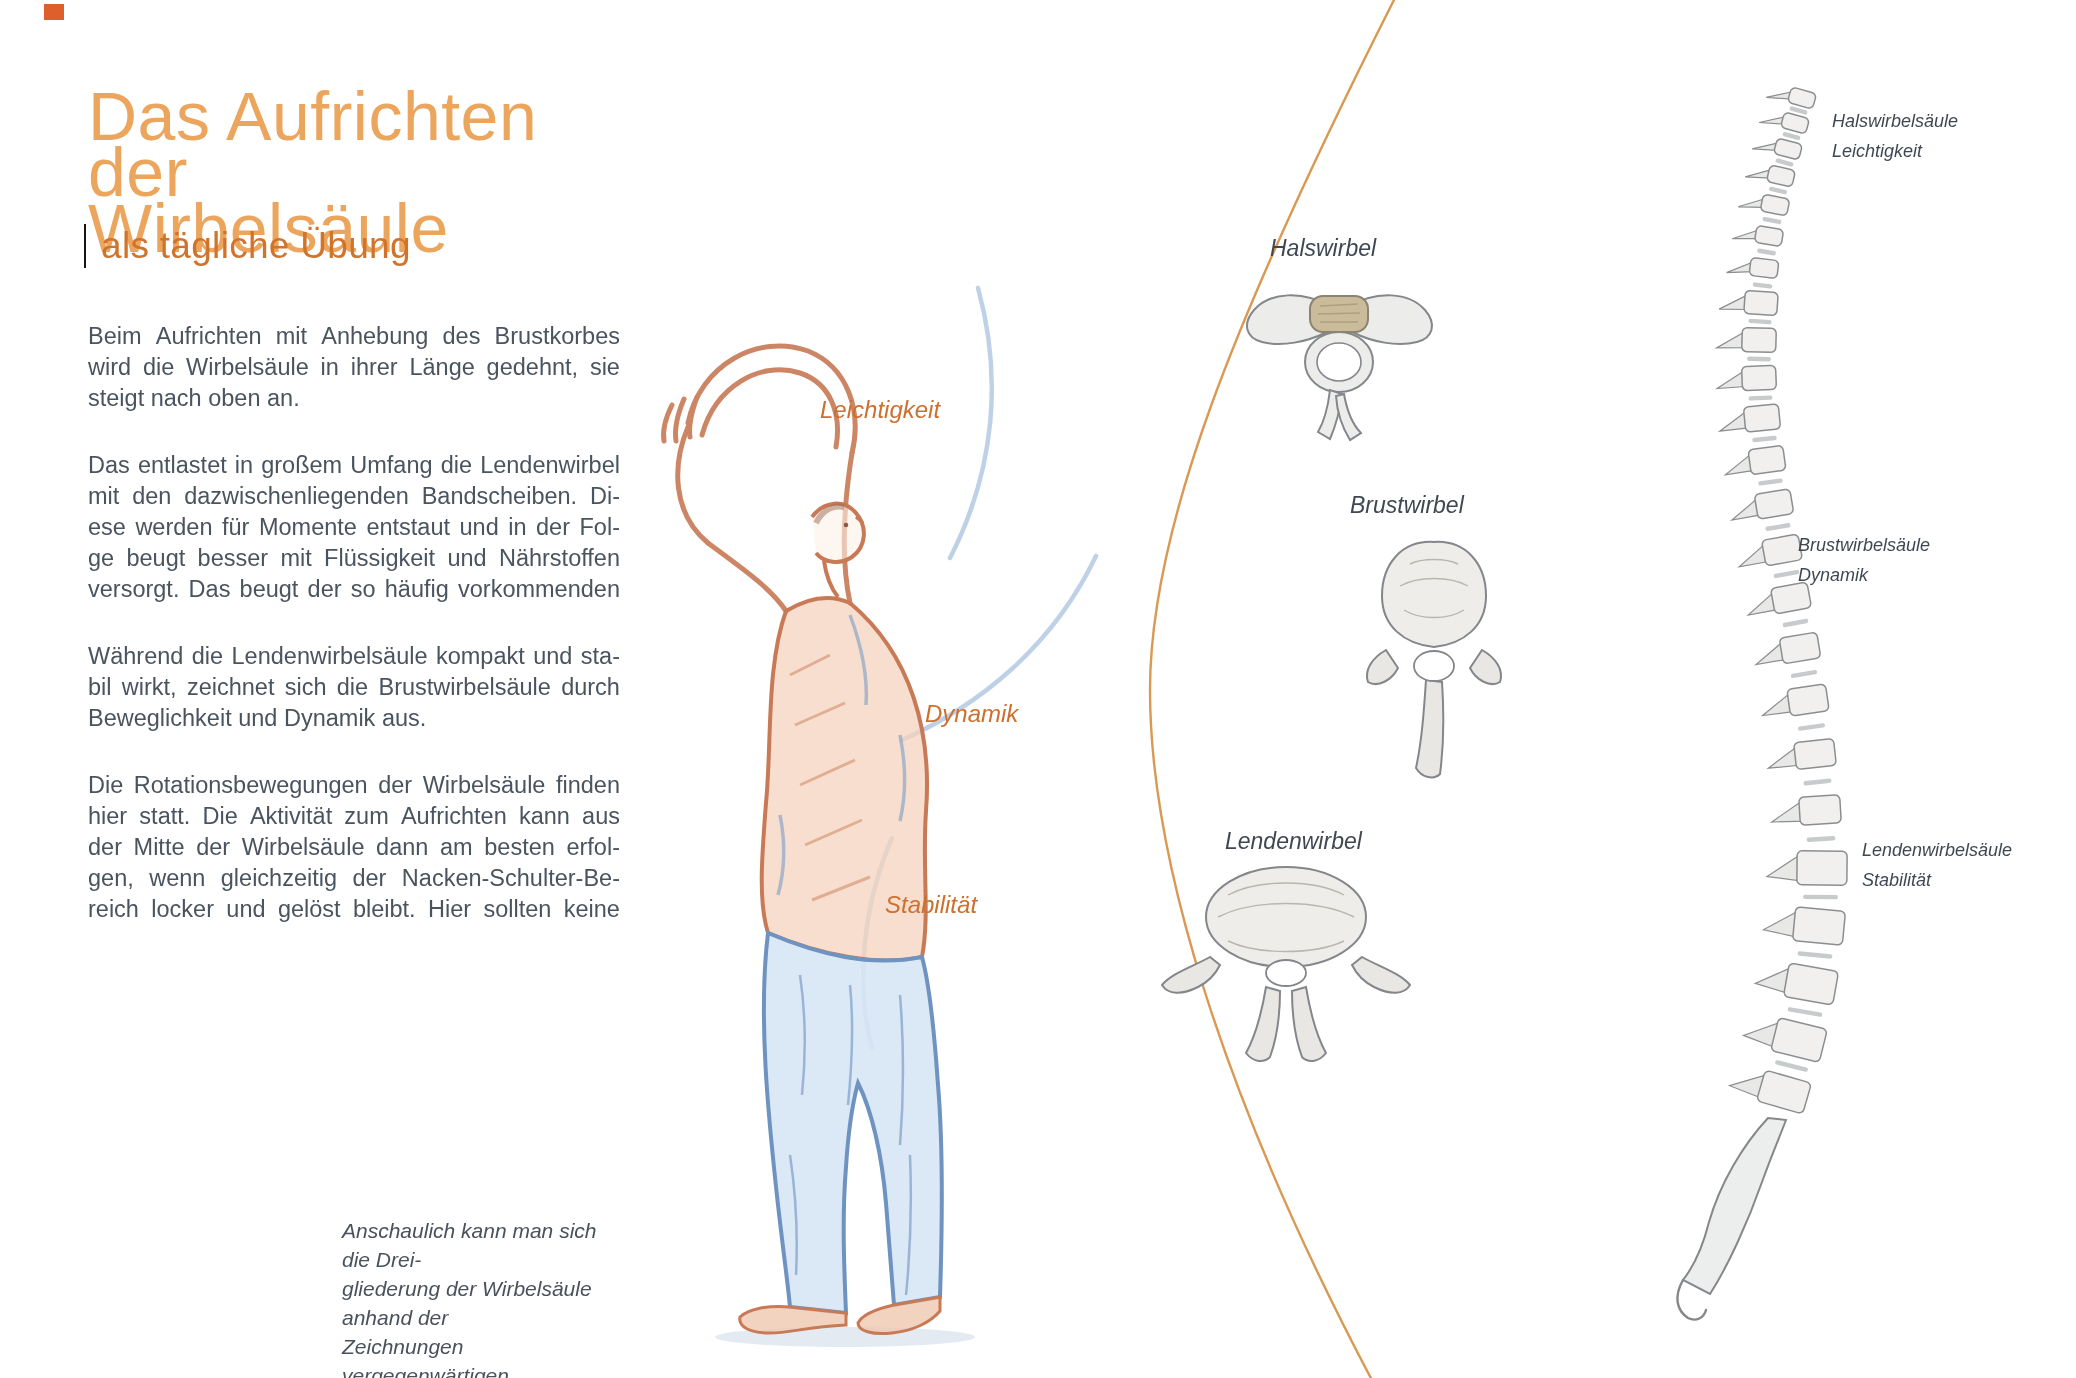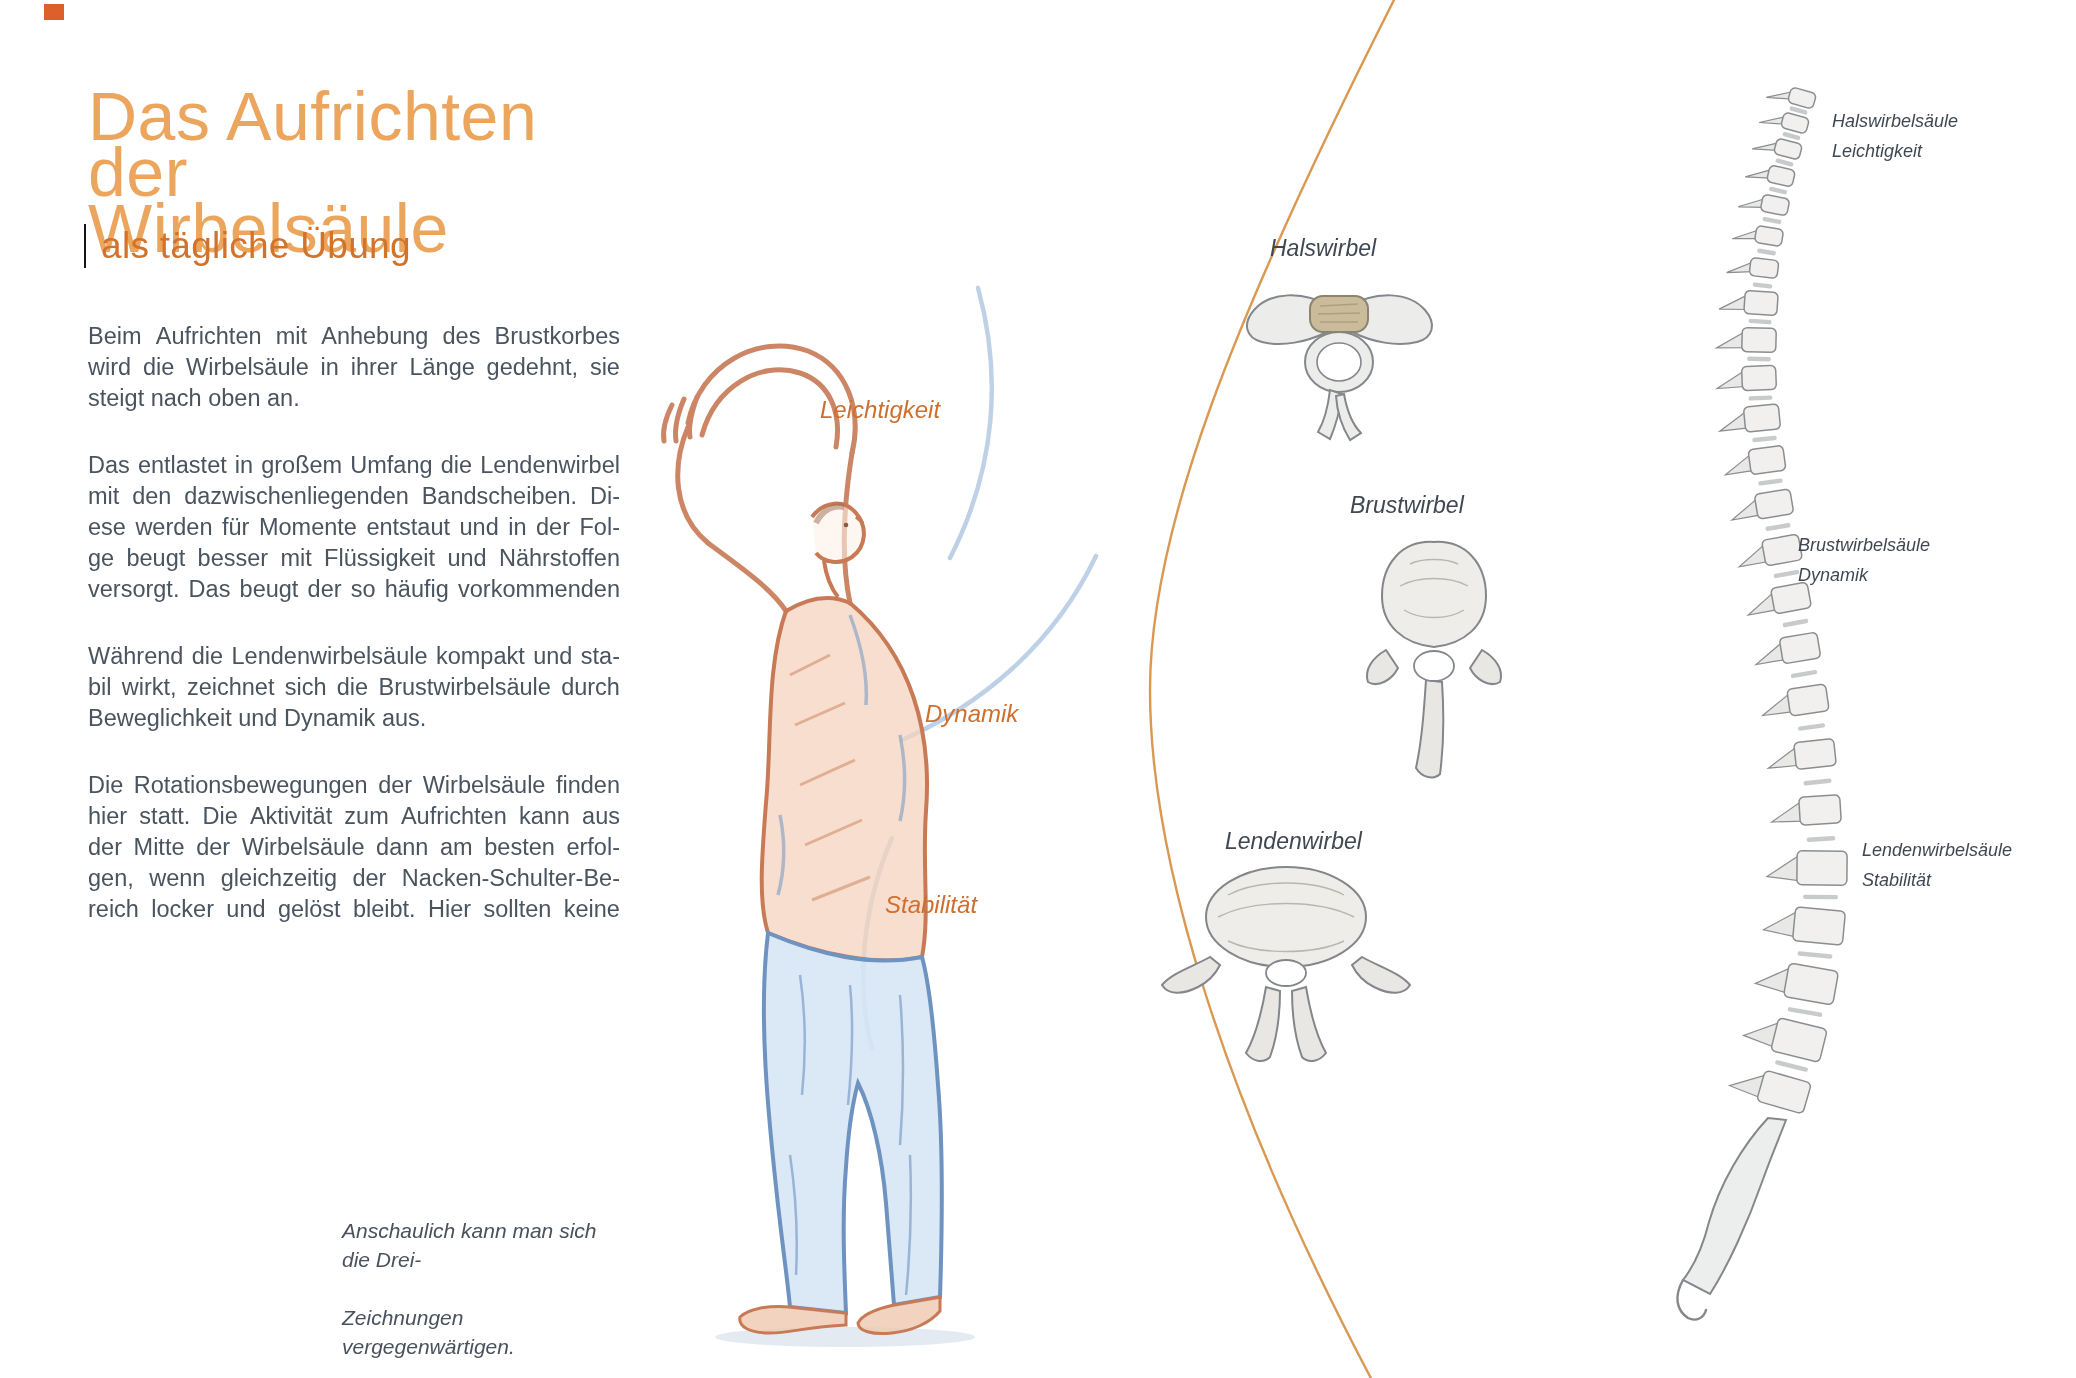--- a/index.html
+++ b/index.html
@@ -180,21 +180,21 @@
           <span>und</span>
           <span>gelöst</span>
           <span>bleibt.</span>
           <span>Hier</span>
           <span>sollten</span>
           <span>keine</span>
         </div>
       </div>
     </section>
 
-  <p class="caption"><span>Anschaulich kann man sich die Drei-</span><br><br><span>Zeichnungen vergegenwärtigen.</span></p>
+  <p class="caption"><span>Anschaulich kann man sich die Drei-</span><br><span>gliederung der Wirbelsäule anhand der</span><br><span>Zeichnungen vergegenwärtigen.</span></p>
 
   <svg style="left:0;top:0" width="2076" height="1378" viewBox="0 0 2076 1378">
     <path d="M 1397,-6 C 1232,320 1150,530 1150,690 C 1150,852 1218,1090 1374,1384" fill="none" stroke="#d99952" stroke-width="2.4"></path>
     <g stroke="#93b2d6" stroke-width="4.5" fill="none" stroke-linecap="round" opacity="0.6">
       <path d="M 978,288 C 1002,375 996,468 950,558"></path>
       <path d="M 1096,556 C 1052,648 978,706 902,740"></path>
       <path d="M 892,838 C 863,905 855,985 872,1048"></path>
     </g>
   </svg>
 

